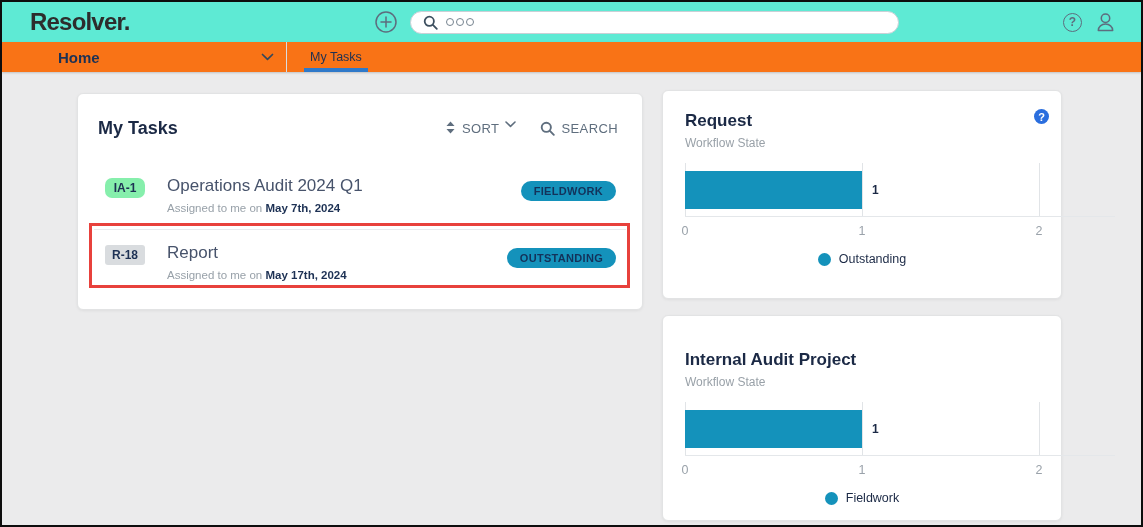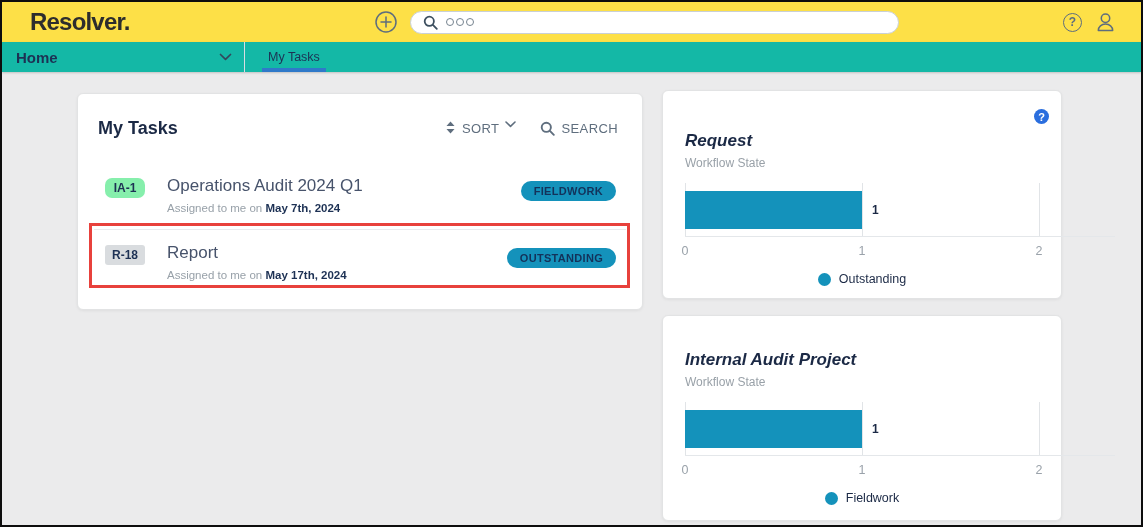--- a/index.html
+++ b/index.html
@@ -2,41 +2,41 @@
 <html><head>
 <meta charset="utf-8">
 <style>
   * { box-sizing: border-box; margin: 0; padding: 0; }
   body { margin: 0; background: #fff; font-family: "Liberation Sans", sans-serif; }
 
   .frame { width: 1143px; height: 527px; border: 2px solid #0d0d0d; display: flex;
            flex-direction: column; background: #fff; overflow: hidden; }
 
   
-  .header { flex: 0 0 40px; display: flex; align-items: center; background: #fde047;
+  .header { flex: 0 0 40px; display: flex; align-items: center; background: #5eead4;
             padding: 0 24px 0 28px; }
   .logo { flex: 0 0 345px; font-size: 24px; font-weight: bold; color: #2d2d2d;
           letter-spacing: -0.8px; }
   .icon-btn { display: flex; align-items: center; justify-content: center; cursor: pointer; }
   .search-pill { width: 489px; height: 23px; border: 1px solid #c9d0d6; border-radius: 12px;
                  display: flex; align-items: center; gap: 8px; padding: 0 10px 0 12px;
                  margin-left: 13px; background: #fff; }
   .search-pill input { flex: 1; border: none; outline: none; font-size: 13.5px; color: #445;
                        background: transparent; font-family: "Liberation Sans", sans-serif; }
   .search-pill input::placeholder { color: #8d98a1; }
   .ellipsis { display: flex; gap: 2px; align-items: center; cursor: pointer; }
   .ellipsis i { width: 8px; height: 8px; border: 1.4px solid #76838f; border-radius: 50%; display: block; }
   .header-right { margin-left: auto; display: flex; align-items: center; gap: 12px; }
   .help-ring { width: 19px; height: 19px; border: 1.6px solid #5d6d7e; border-radius: 50%;
                color: #5d6d7e; font-size: 12px; font-weight: bold; display: flex;
                align-items: center; justify-content: center; }
 
   
-  .navbar { flex: 0 0 30px; display: flex; align-items: stretch; background: #14b8a6;
-            box-shadow: 0 1px 2px rgba(0,0,0,0.18); position: relative; z-index: 2; }
+  .navbar { flex: 0 0 30px; display: flex; align-items: stretch; background: #f97316;
+            box-shadow: 0 1px 2px rgba(0,0,0,0.18); position: relative; z-index: 2; padding-left: 42px; }
   .home-select { width: 243px; display: flex; align-items: center; justify-content: space-between;
                  padding: 0 12px 0 14px; cursor: pointer; border-right: 1px solid #d9dde2; }
   .home-label { font-size: 15px; font-weight: bold; color: #1d3154; }
   .tab { margin-left: 17px; position: relative; display: flex; align-items: center;
          padding: 0 6px; font-size: 12.5px; color: #1d3154; cursor: pointer; }
   .tab-underline { position: absolute; left: 0; right: 0; bottom: 0; height: 4px; }
 
   
   .content { flex: 1; background: #ebebec; position: relative; }
   .card { position: absolute; background: #fff; border: 1px solid #e2e3e4; border-radius: 6px;
@@ -65,22 +65,22 @@
   .task-status { font-size: 11px; font-weight: bold; color: #13325a; padding: 4px 13px;
                  border-radius: 10px; letter-spacing: 0.3px; margin-top: 5px; white-space: nowrap; }
   .highlight-box { position: absolute; left: 11px; right: 12px; top: -7px; bottom: 8px;
                    border: 3px solid transparent; pointer-events: none; }
 
   
   .chart-help { position: absolute; top: 18px; right: 12px; width: 15px; height: 15px;
                 border-radius: 50%; color: #fff; font-size: 11px; font-weight: bold;
                 display: flex; align-items: center; justify-content: center; cursor: pointer; }
   .chart-title { font-size: 17px; font-weight: bold; color: #1b2945; margin: 0 0 0 22px; }
-  #request-card .chart-title { padding-top: 40px; font-style: italic; }
-  #project-card .chart-title { padding-top: 34px; font-style: italic; }
+  #request-card .chart-title { padding-top: 20px; }
+  #project-card .chart-title { padding-top: 34px; }
   .chart-subtitle { margin: 5px 0 0 22px; font-size: 12px; color: #99a1a8; }
   .bar-chart { position: relative; height: 54px; margin: 13px 0 0 22px; width: 354px; }
   .gridline { position: absolute; top: 0; bottom: 0; width: 1px; background: #e1e4e7; }
   .g0 { left: 0; } .g1 { left: 50%; } .g2 { left: 100%; }
   .axis-line { position: absolute; left: 0; right: -76px; bottom: 0; height: 1px; background: #e4e7ea; }
   .bar { position: absolute; left: 0; top: 8px; bottom: 8px; }
   .bar-label { position: absolute; left: calc(50% + 10px); top: 50%; transform: translateY(-50%);
                font-size: 12px; font-weight: bold; color: #1b2945; }
   .axis-ticks { position: relative; width: 354px; margin: 7px 0 0 22px; height: 15px;
                 font-size: 12.5px; color: #9aa2aa; }

